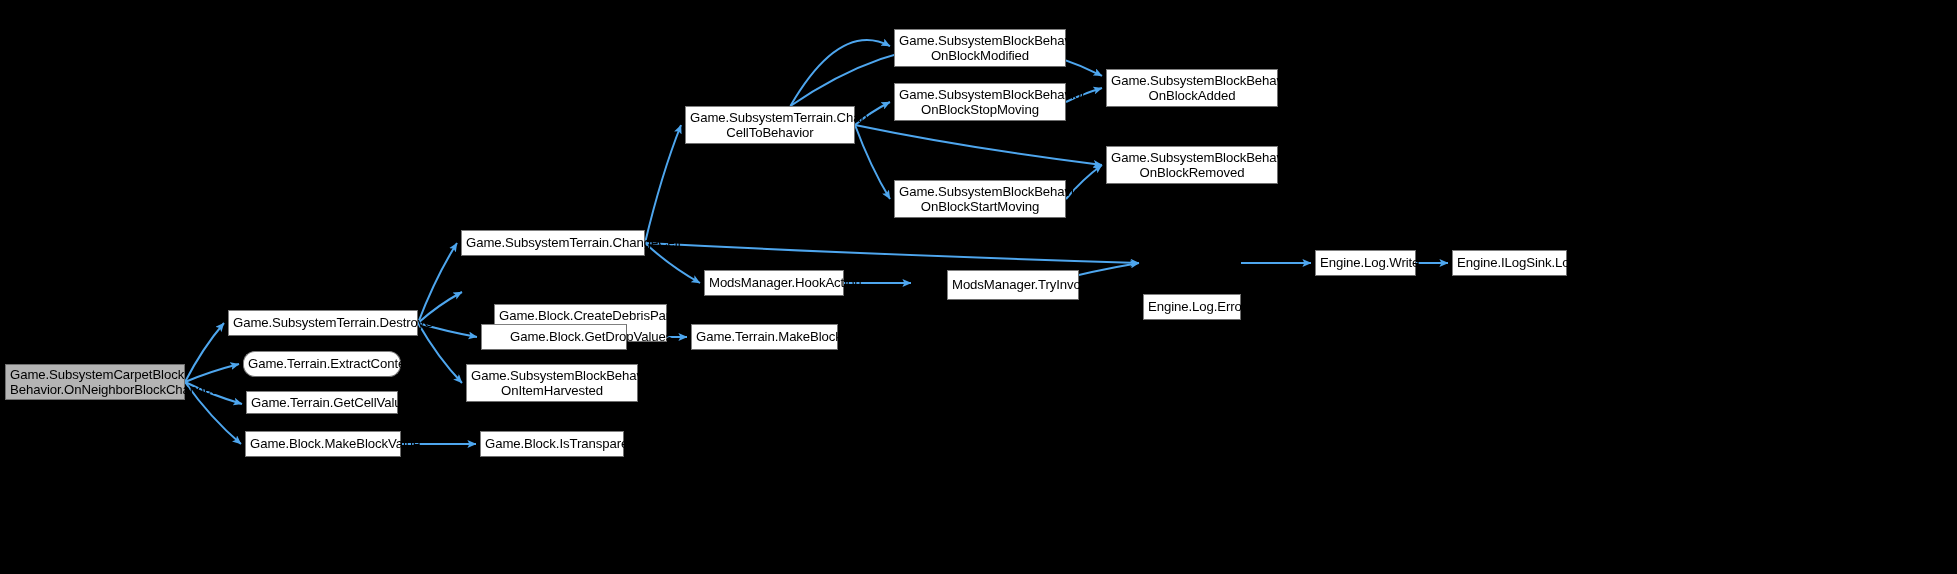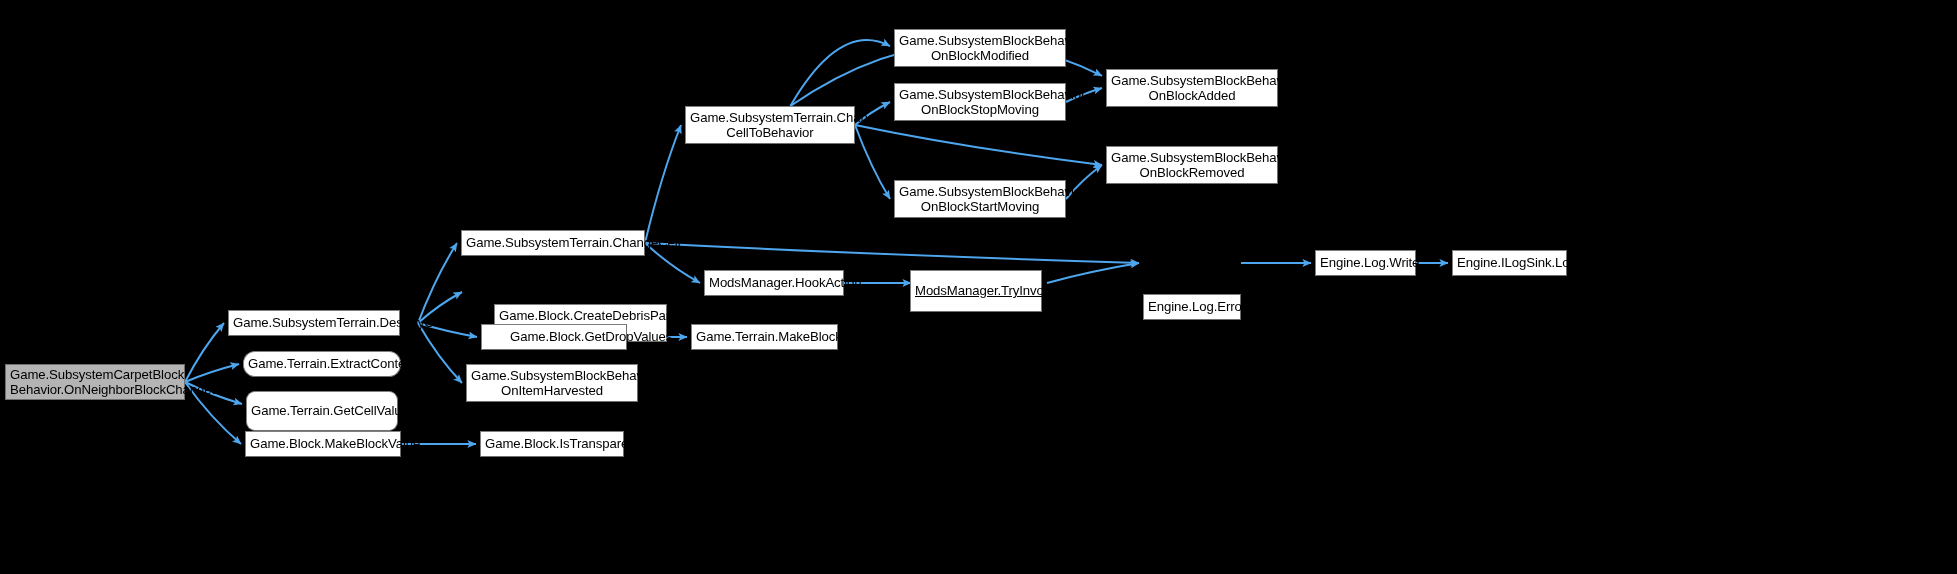--- a/index.html
+++ b/index.html
@@ -85,42 +85,42 @@
         <path d="M855,125 Q966.15,148.04 1102,165" marker-end="url(#ah)" stroke="#4ea6ee" stroke-width="2" fill="none"></path>
         <path d="M1066,102 Q1082.2,93.936 1102,88" marker-end="url(#ah)" stroke="#4ea6ee" stroke-width="2" fill="none"></path>
         <path d="M1066,199 Q1082.2,179.416 1102,165" marker-end="url(#ah)" stroke="#4ea6ee" stroke-width="2" fill="none"></path>
         <path d="M1241,263 Q1272.5,263 1311,263" marker-end="url(#ah)" stroke="#4ea6ee" stroke-width="2" fill="none"></path>
         <path d="M1416,263 Q1430.4,263 1448,263" marker-end="url(#ah)" stroke="#4ea6ee" stroke-width="2" fill="none"></path>
       </g>
   </svg>
   <div id="node-layer">
       <div class="node root" style="left: 5px; top: 364px; width: 180px; height: 36px;"><span class="label">Game.SubsystemCarpetBlock
 Behavior.OnNeighborBlockChanged</span></div>
-      <div class="node" style="left: 228px; top: 310px; width: 172px; height: 26px;"><span class="label">Game.SubsystemTerrain.DestroyCell</span></div>
+      <div class="node" style="left: 228px; top: 310px; width: 190px; height: 26px;"><span class="label">Game.SubsystemTerrain.DestroyCell</span></div>
       <div class="node" style="left: 243px; top: 351px; width: 158px; height: 26px; border-radius: 12px;"><span class="label">Game.Terrain.ExtractContents</span></div>
-      <div class="node" style="left: 246px; top: 391px; width: 152px; height: 40px; border-radius: 9px;"><span class="label">Game.Terrain.GetCellValue</span></div>
+      <div class="node" style="left: 246px; top: 391px; width: 152px; height: 23px;"><span class="label">Game.Terrain.GetCellValue</span></div>
       <div class="node" style="left: 245px; top: 431px; width: 156px; height: 26px;"><span class="label">Game.Block.MakeBlockValue</span></div>
       <div class="node" style="left: 461px; top: 230px; width: 184px; height: 26px;"><span class="label">Game.SubsystemTerrain.ChangeCell</span></div>
       <div class="node" style="left: 494px; top: 273px; width: 173px; height: 38px; margin-top: 31px;"><span class="label">Game.Block.CreateDebrisParticle
 System</span></div>
       <div class="node" style="left: 481px; top: 324px; width: 146px; height: 26px; padding-left: 28px;"><span class="label">Game.Block.GetDropValues</span></div>
       <div class="node" style="left: 466px; top: 364px; width: 172px; height: 38px;"><span class="label">Game.SubsystemBlockBehavior.
 OnItemHarvested</span></div>
       <div class="node" style="left: 480px; top: 431px; width: 144px; height: 26px;"><span class="label">Game.Block.IsTransparent_</span></div>
       <div class="node" style="left: 691px; top: 324px; width: 147px; height: 26px;"><span class="label">Game.Terrain.MakeBlockValue</span></div>
       <div class="node" style="left: 685px; top: 106px; width: 170px; height: 38px;"><span class="label">Game.SubsystemTerrain.Change
 CellToBehavior</span></div>
       <div class="node" style="left: 704px; top: 270px; width: 140px; height: 26px;"><span class="label">ModsManager.HookAction</span></div>
       <div class="node" style="left: 894px; top: 29px; width: 172px; height: 38px;"><span class="label">Game.SubsystemBlockBehavior.
 OnBlockModified</span></div>
       <div class="node" style="left: 894px; top: 83px; width: 172px; height: 38px;"><span class="label">Game.SubsystemBlockBehavior.
 OnBlockStopMoving</span></div>
       <div class="node" style="left: 894px; top: 180px; width: 172px; height: 38px;"><span class="label">Game.SubsystemBlockBehavior.
 OnBlockStartMoving</span></div>
-      <div class="node" style="left: 910px; top: 270px; width: 132px; height: 42px; text-decoration: underline;"><span class="label">ModsManager.TryInvoke</span></div>
+      <div class="node" style="left: 947px; top: 270px; width: 132px; height: 30px;"><span class="label">ModsManager.TryInvoke</span></div>
       <div class="node" style="left: 1106px; top: 69px; width: 172px; height: 38px;"><span class="label">Game.SubsystemBlockBehavior.
 OnBlockAdded</span></div>
       <div class="node" style="left: 1106px; top: 146px; width: 172px; height: 38px;"><span class="label">Game.SubsystemBlockBehavior.
 OnBlockRemoved</span></div>
       <div class="node" style="left: 1143px; top: 250px; width: 98px; height: 26px; margin-top: 44px;"><span class="label">Engine.Log.Error</span></div>
       <div class="node" style="left: 1315px; top: 250px; width: 101px; height: 26px;"><span class="label">Engine.Log.Write</span></div>
       <div class="node" style="left: 1452px; top: 250px; width: 115px; height: 26px;"><span class="label">Engine.ILogSink.Log</span></div>
     </div>
 </div>
 

